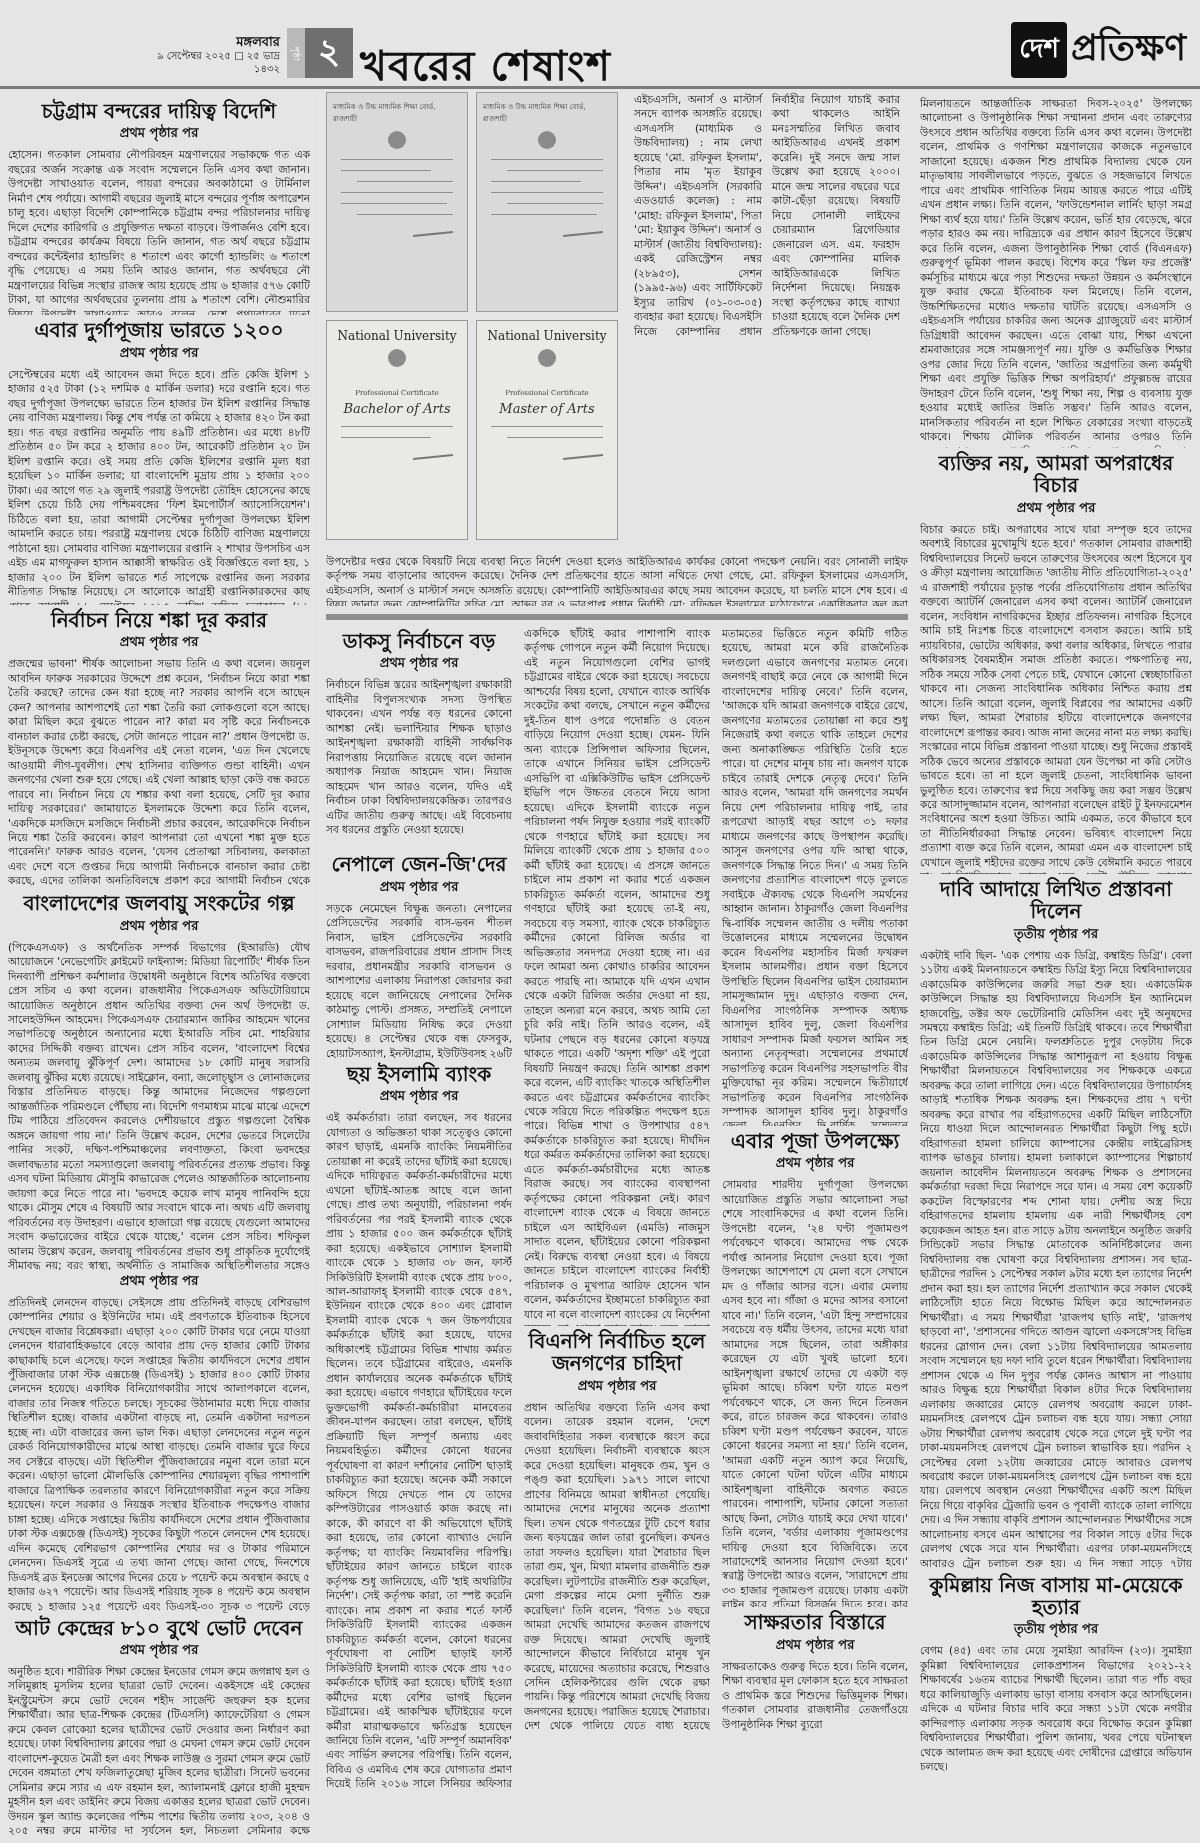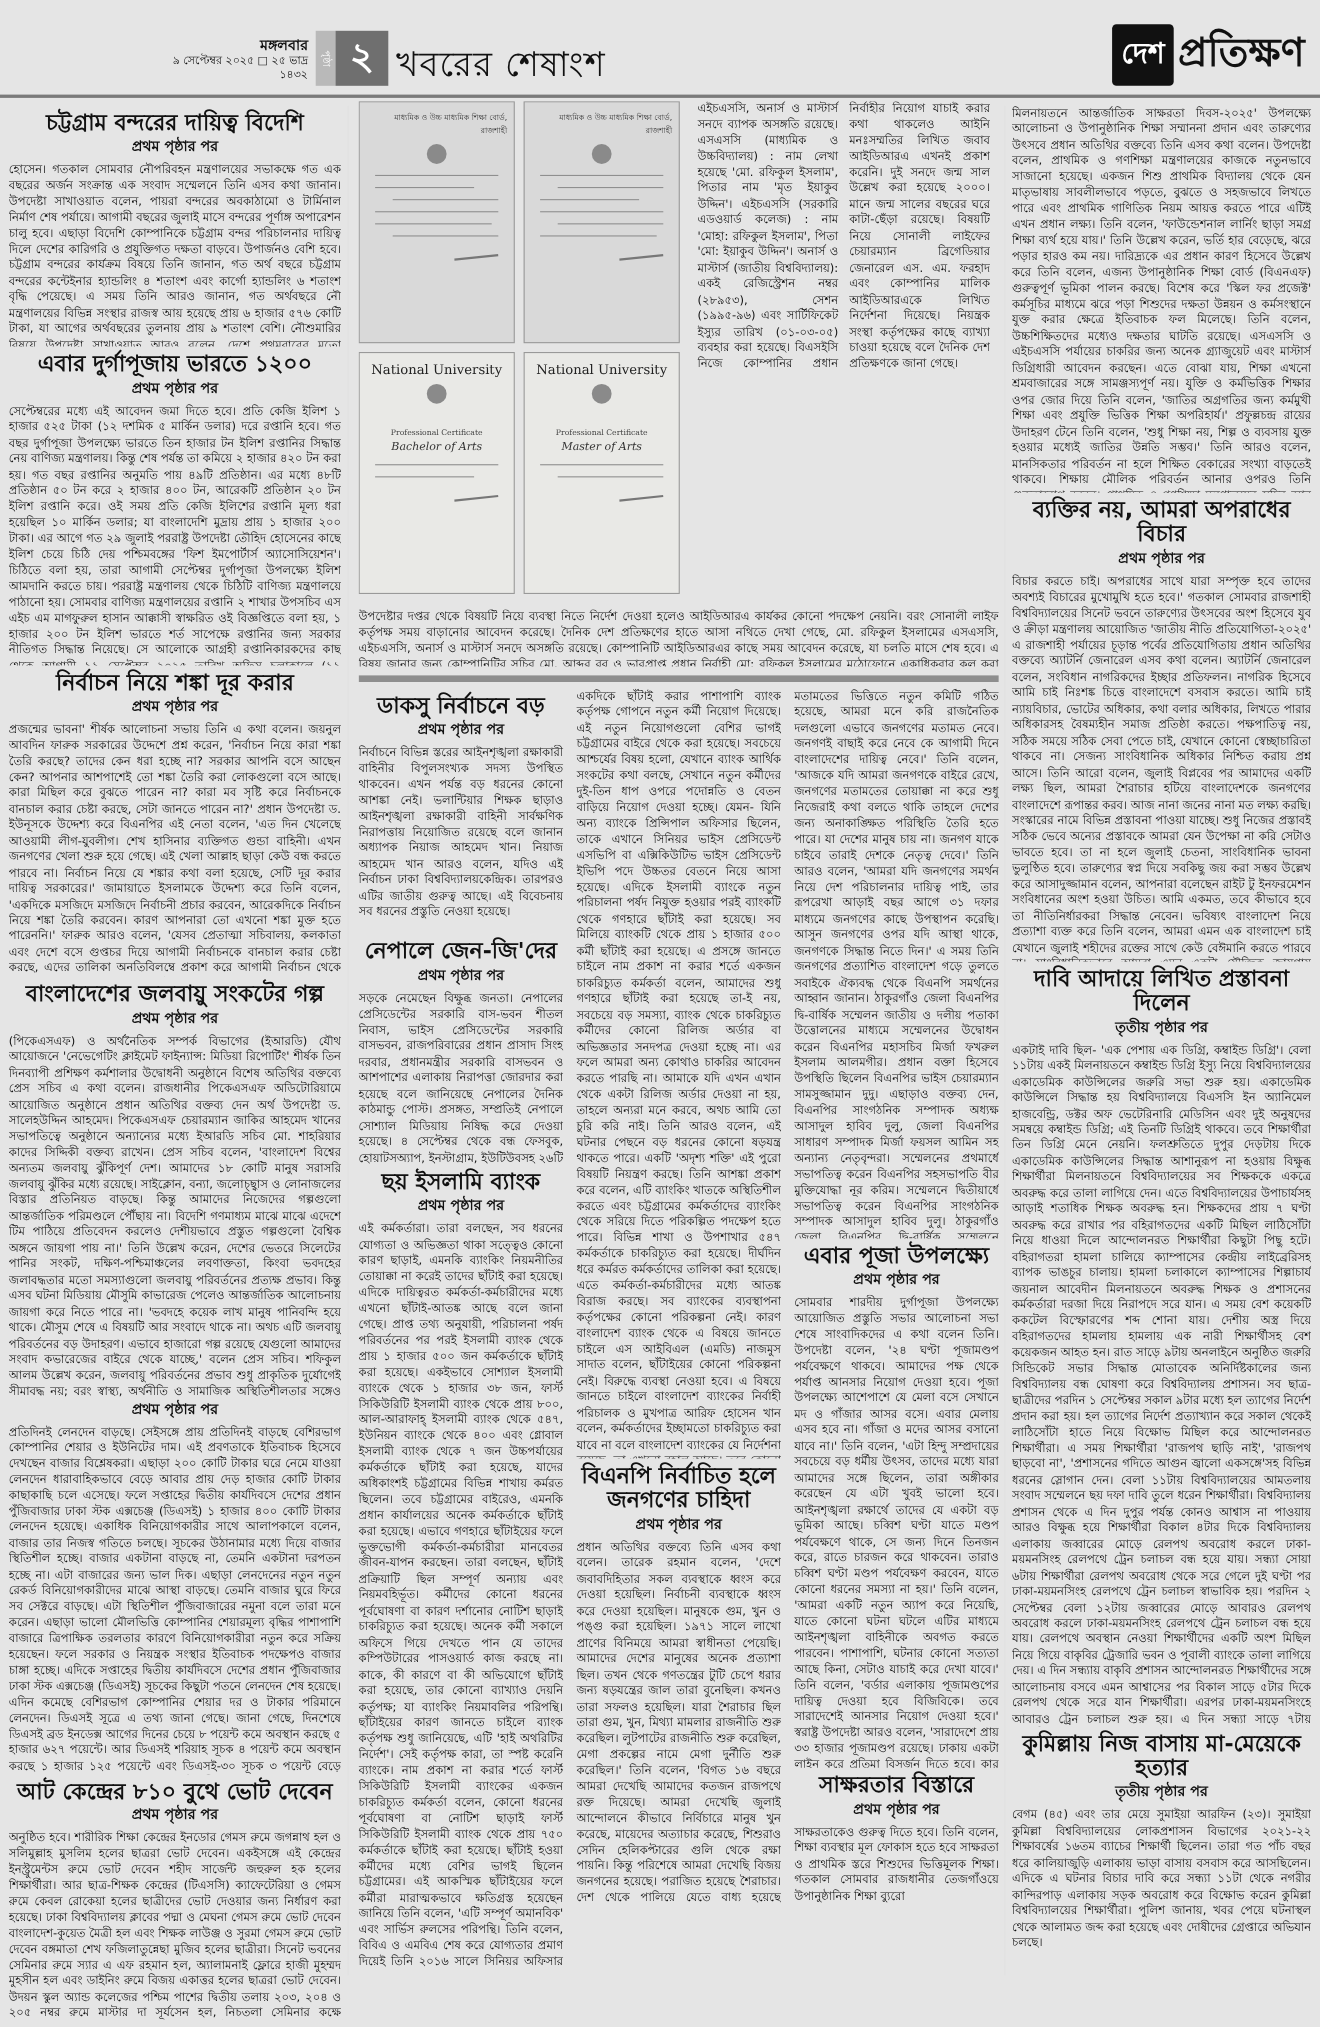--- a/index.html
+++ b/index.html
@@ -8,21 +8,21 @@
   
   .hdr{position:absolute;left:0;top:0;width:1200px;height:86px;}
   .hdr-meta{position:absolute;left:150px;top:34px;width:130px;text-align:right;line-height:1.25;}
   .hdr-weekday{font-weight:bold;font-size:13px;}
   .hdr-date{font-size:10px;}
   .page-badge{position:absolute;left:287px;top:28px;display:flex;height:50px;}
   .badge-label{width:18px;background:#b9b9b9;color:#fff;font-size:9px;writing-mode:vertical-rl;
                text-align:center;line-height:18px;}
   .badge-num{width:48px;background:#6f6f6f;color:#fff;font-size:34px;font-weight:bold;
              display:flex;align-items:center;justify-content:center;}
-  .section-title{position:absolute;left:360px;top:34px;font-size:31px;font-weight:normal;letter-spacing:1px;}
+  .section-title{position:absolute;left:360px;top:34px;font-size:41px;font-weight:bold;letter-spacing:1px;}
   .masthead{position:absolute;right:14px;top:20px;}
   .masthead-row{display:flex;align-items:center;gap:4px;}
   .masthead-block{background:#111;color:#fff;font-weight:bold;font-size:26px;padding:6px 8px;border-radius:4px;}
   .masthead-rest{font-size:36px;font-weight:bold;color:#111;}
   .hdr-rule{position:absolute;left:0;top:86px;width:1200px;height:3px;background:#7a7a7a;}
   
   .region{position:absolute;overflow:hidden;}
   .left-col{left:8px;top:96px;width:302px;height:1740px;}
   .mid{left:326px;top:92px;width:582px;height:1748px;}
   .right-col{left:920px;top:96px;width:272px;height:1740px;}
@@ -33,24 +33,24 @@
   .cont{text-align:center;font-size:13px;font-weight:bold;margin:1px 0 3px;}
   .body{font-size:10.5px;line-height:1.38;text-align:justify;overflow:hidden;word-break:break-word;}
   
   .sonali-hl-row{display:flex;align-items:center;gap:10px;margin-bottom:6px;}
   .sonali-hl-row .dash{flex:1;border-top:2px solid #222;}
   .sonali-top{display:flex;gap:12px;}
   .photo-grid{display:grid;grid-template-columns:142px 142px;grid-auto-rows:220px;gap:8px;width:296px;}
   .cert{border:1px solid #999;background:#d9d9d9;position:relative;padding:8px 6px;box-sizing:border-box;
         overflow:hidden;}
   .cert.nu{background:#e9e9e6;}
-  .cert-title-bn{font-size:7px;text-align:right;color:#333;}
+  .cert-title-bn{font-size:7px;text-align:left;color:#333;}
   .cert-title-en{font-family:"DejaVu Serif",serif;font-weight:normal;font-size:12px;text-align:center;color:#222;}
   .cert-sub{font-family:"DejaVu Serif",serif;font-size:7px;text-align:center;color:#444;margin-top:22px;}
-  .cert-degree{font-family:"DejaVu Serif",serif;font-style:italic;font-size:10px;text-align:center;color:#333;margin-top:4px;}
+  .cert-degree{font-family:"DejaVu Serif",serif;font-style:italic;font-size:13px;text-align:center;color:#333;margin-top:4px;}
   .emblem{width:18px;height:18px;border-radius:50%;background:#8a8a8a;margin:6px auto;}
   .squig{height:1px;background:#8f8f8f;margin:10px 8px;}
   .squig.s2{margin-right:30px;} .squig.s3{margin-left:24px;} .squig.s4{margin-right:14px;}
   .sig{height:2px;background:#777;width:40px;margin:18px 8px 0 auto;transform:rotate(-6deg);}
   .side-text{width:266px;height:456px;column-count:2;column-gap:10px;}
   .mid-bottom{margin-top:6px;height:52px;}
   .mid-divider{height:6px;background:#8e8e8e;margin:8px 0 6px;}
   .mid-cols{display:flex;gap:12px;}
   .mcol{width:186px;}
   

